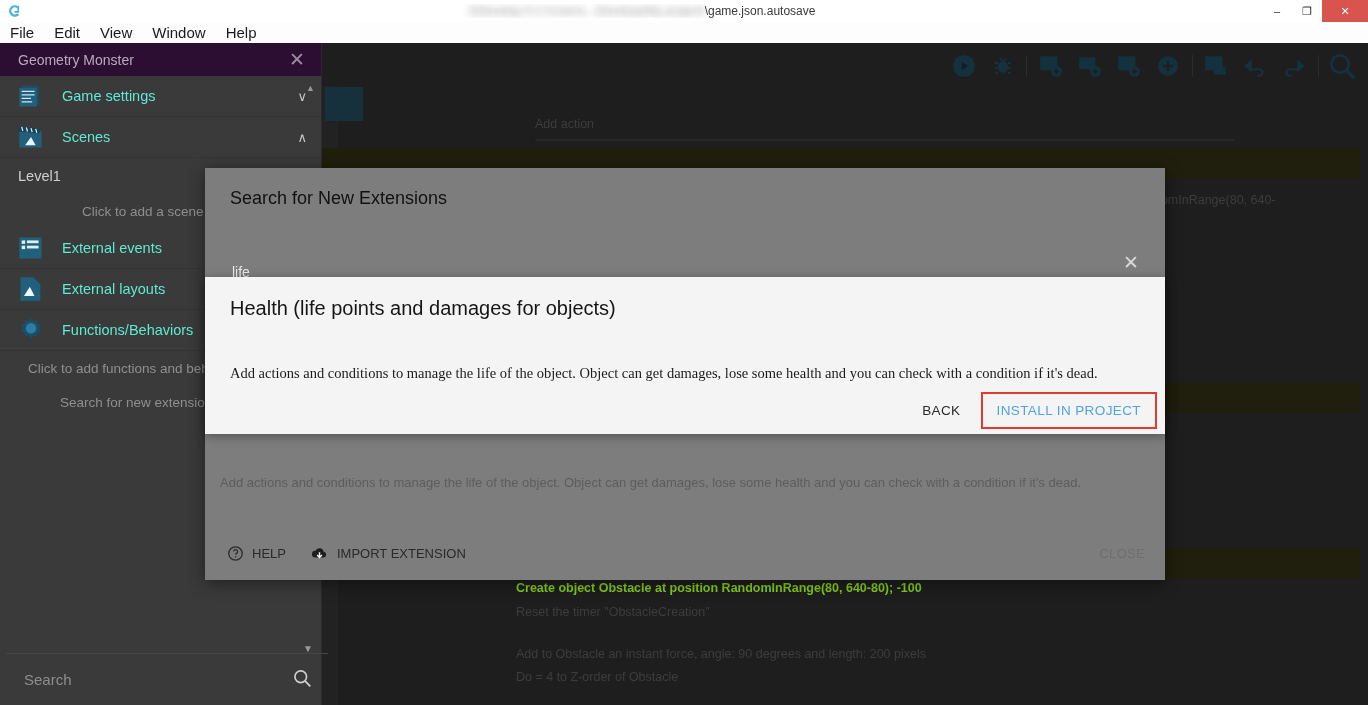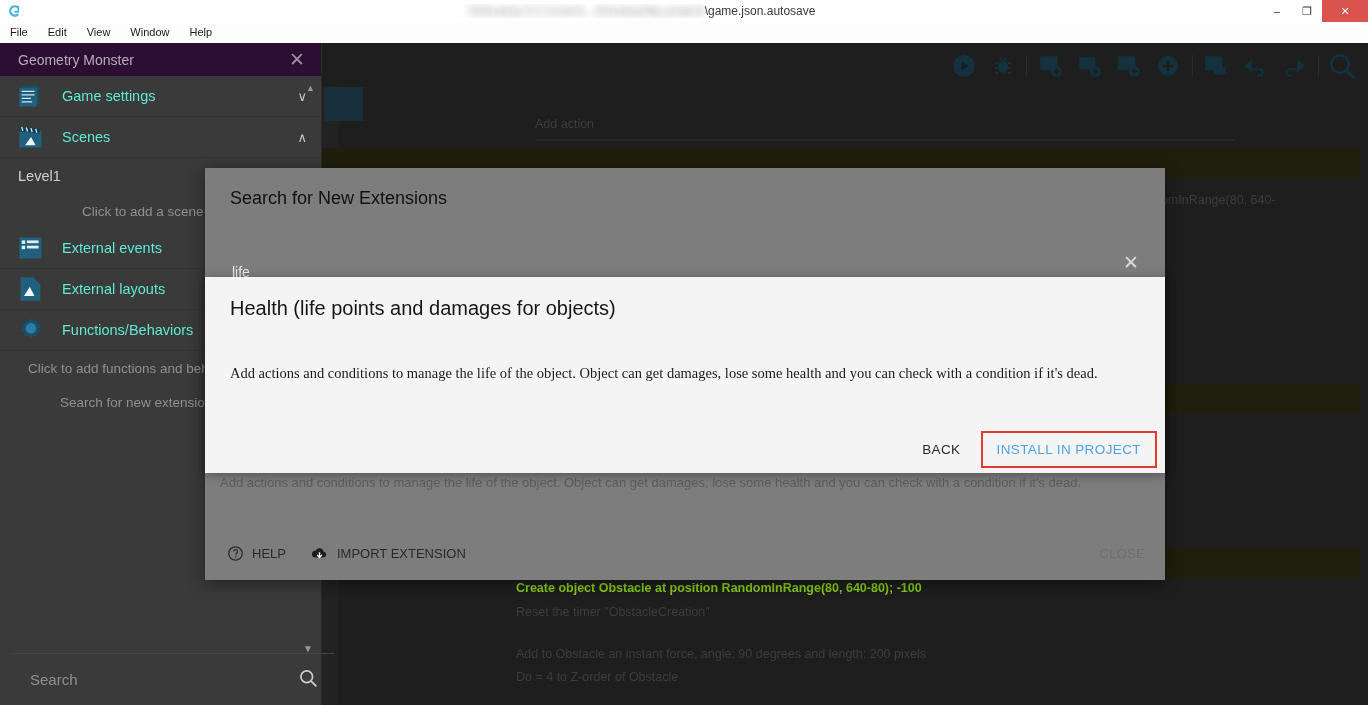--- a/index.html
+++ b/index.html
@@ -58,21 +58,21 @@
 
   
   .menubar {
     position: absolute; top: 22px; left: 0;
     width: 1368px; height: 21px;
     background: #fdfdfd;
     display: flex; align-items: center;
     border-bottom: 1px solid #dedede;
   }
   .menu-item {
-    font-size: 11px;
+    font-size: 15px;
     color: #1a1a1a;
     padding: 0 10px;
     line-height: 21px;
   }
 
   
   .editor-bg {
     position: absolute; top: 43px; left: 0;
     width: 1368px; height: 662px;
     background: #1e1e1e;
@@ -199,21 +199,21 @@
   .hint-row.center2 { padding-left: 60px; }
   .panel-scroll-up {
     position: absolute; right: 6px; top: 40px;
     color: #999; font-size: 9px;
   }
   .panel-scroll-dn {
     position: absolute; right: 8px; top: 600px;
     color: #999; font-size: 10px;
   }
   .panel-search {
-    position: absolute; bottom: 0; left: 12px;
+    position: absolute; bottom: 0; left: 6px;
     width: 322px; height: 52px;
     display: flex; align-items: center;
     padding: 0 16px;
     box-sizing: border-box;
     border-top: 1px solid #454545;
   }
   .panel-search input {
     flex: 1;
     background: transparent;
     border: none;
@@ -277,21 +277,21 @@
   .foot-btn .fico { margin-right: 8px; display:flex; align-items:center; }
   .foot-spacer { flex: 1; }
   .foot-close {
     color: #6f6f6f; font-size: 13px; letter-spacing: .3px;
   }
 
   
   .modal-inner {
     position: absolute;
     left: 205px; top: 277px;
-    width: 960px; height: 196px;
+    width: 960px; height: 157px;
     background: #f4f4f4;
     box-shadow: 0 2px 10px rgba(0,0,0,0.35);
   }
   .ext-title {
     position: absolute; left: 25px; top: 20px;
     font-size: 20px; color: #161616;
   }
   .ext-desc {
     position: absolute; left: 25px; top: 86px;
     width: 905px;

